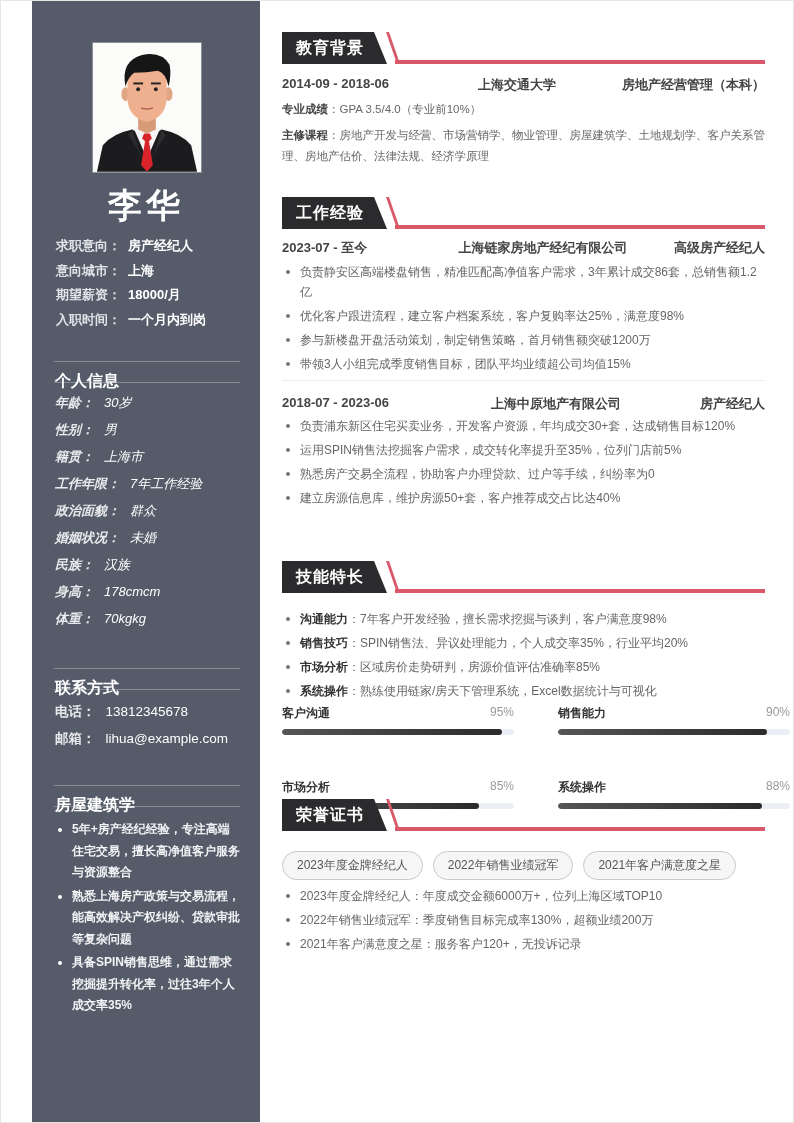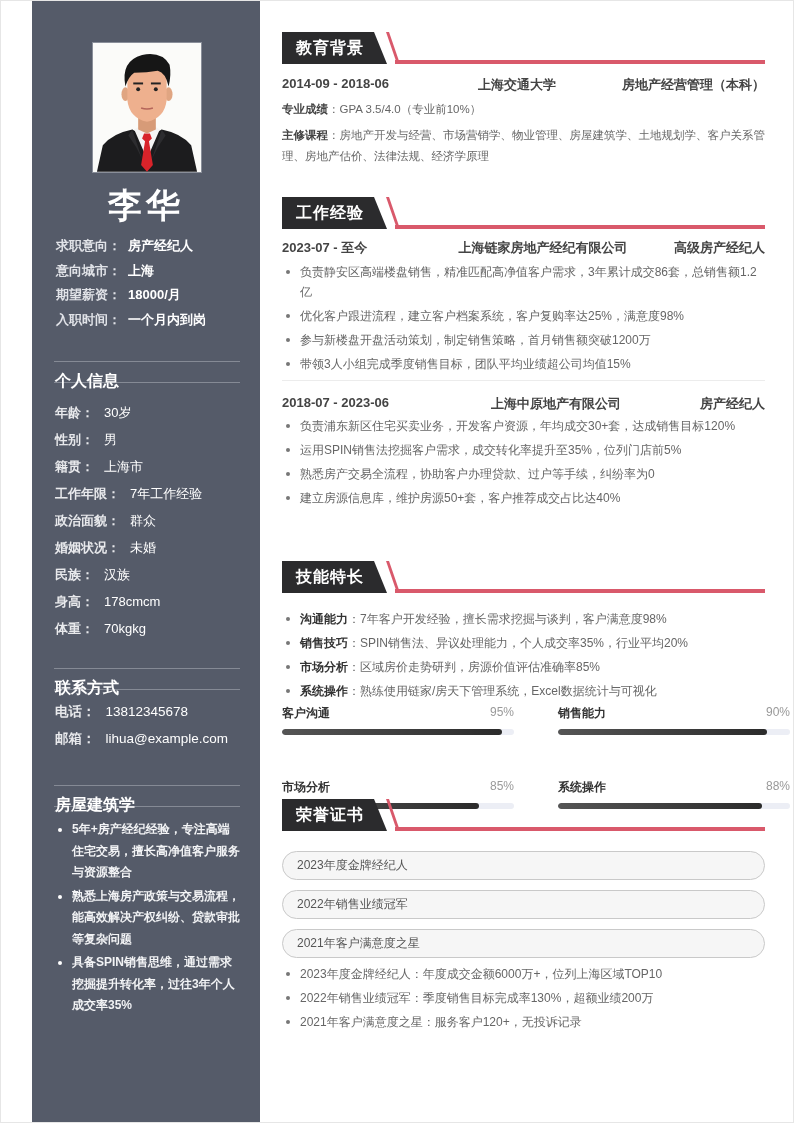--- a/index.html
+++ b/index.html
@@ -148,21 +148,21 @@
         <span class="v">18000/月</span>
       </div>
       <div class="row">
         <span class="k">入职时间：</span>
         <span class="v">一个月内到岗</span>
       </div>
     </div>
 
     <div class="side-section" style="top:360px;">
       <div class="title">个人信息</div>
-      <div style="margin-top:16px;">
+      <div style="margin-top:6px;font-style:italic;">
         <div class="kv">
             <span class="k">年龄：</span>
             <span class="v">30岁</span>
           </div>
         <div class="kv">
             <span class="k">性别：</span>
             <span class="v">男</span>
           </div>
         <div class="kv">
             <span class="k">籍贯：</span>
@@ -334,21 +334,21 @@
     </section>
 
     <section style="position:absolute; top:798px; left:0; width:483px;">
       <div class="sec-head">
         <div class="label">荣誉证书</div>
         <svg class="slash" viewBox="0 0 14 32">
             <polygon points="0,0 3,0 14,32 11,32" fill="#d9596b"></polygon>
           </svg>
         <div class="line"></div>
       </div>
-      <div class="pills" style="margin-top:20px;flex-direction:column;">
+      <div class="pills" style="margin-top:20px;">
         <span class="pill">2023年度金牌经纪人</span>
         <span class="pill">2022年销售业绩冠军</span>
         <span class="pill">2021年客户满意度之星</span>
       </div>
       <ul class="bullets">
         <li>2023年度金牌经纪人：年度成交金额6000万+，位列上海区域TOP10</li>
         <li>2022年销售业绩冠军：季度销售目标完成率130%，超额业绩200万</li>
         <li>2021年客户满意度之星：服务客户120+，无投诉记录</li>
       </ul>
     </section>

